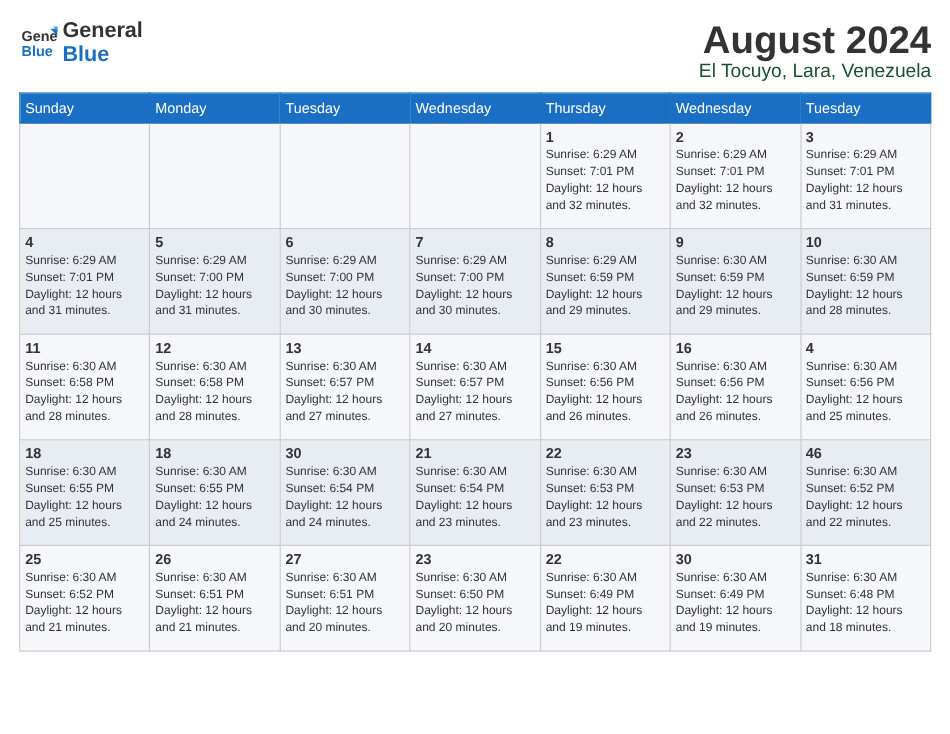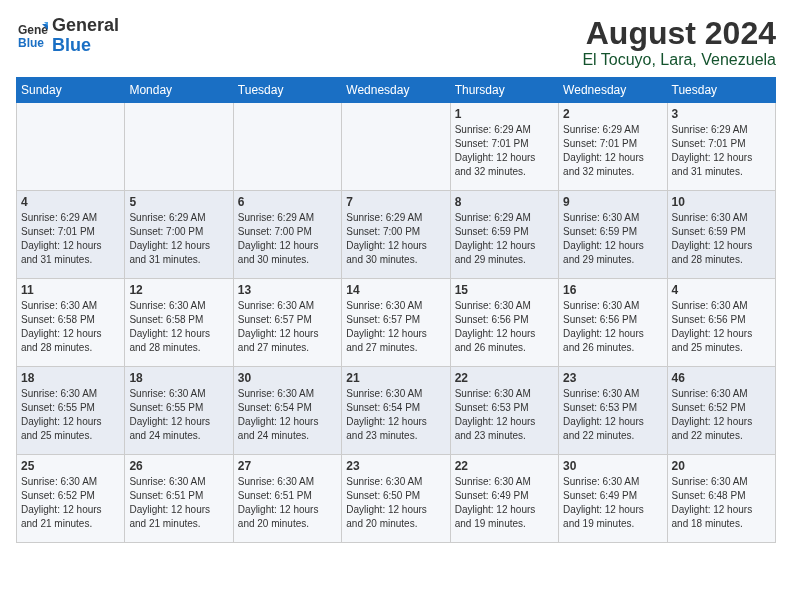--- a/index.html
+++ b/index.html
@@ -332,21 +332,21 @@
 and 19 minutes.</div>
         </td>
         <td>
           <span class="day-number">30</span>
           <div class="day-info" style="white-space: pre-line;">Sunrise: 6:30 AM
 Sunset: 6:49 PM
 Daylight: 12 hours
 and 19 minutes.</div>
         </td>
         <td>
-          <span class="day-number">20</span>
+          <span class="day-number">31</span>
           <div class="day-info" style="white-space: pre-line;">Sunrise: 6:30 AM
 Sunset: 6:48 PM
 Daylight: 12 hours
 and 18 minutes.</div>
         </td>
       </tr>
     </tbody>
 </table>
 
 </body></html>

